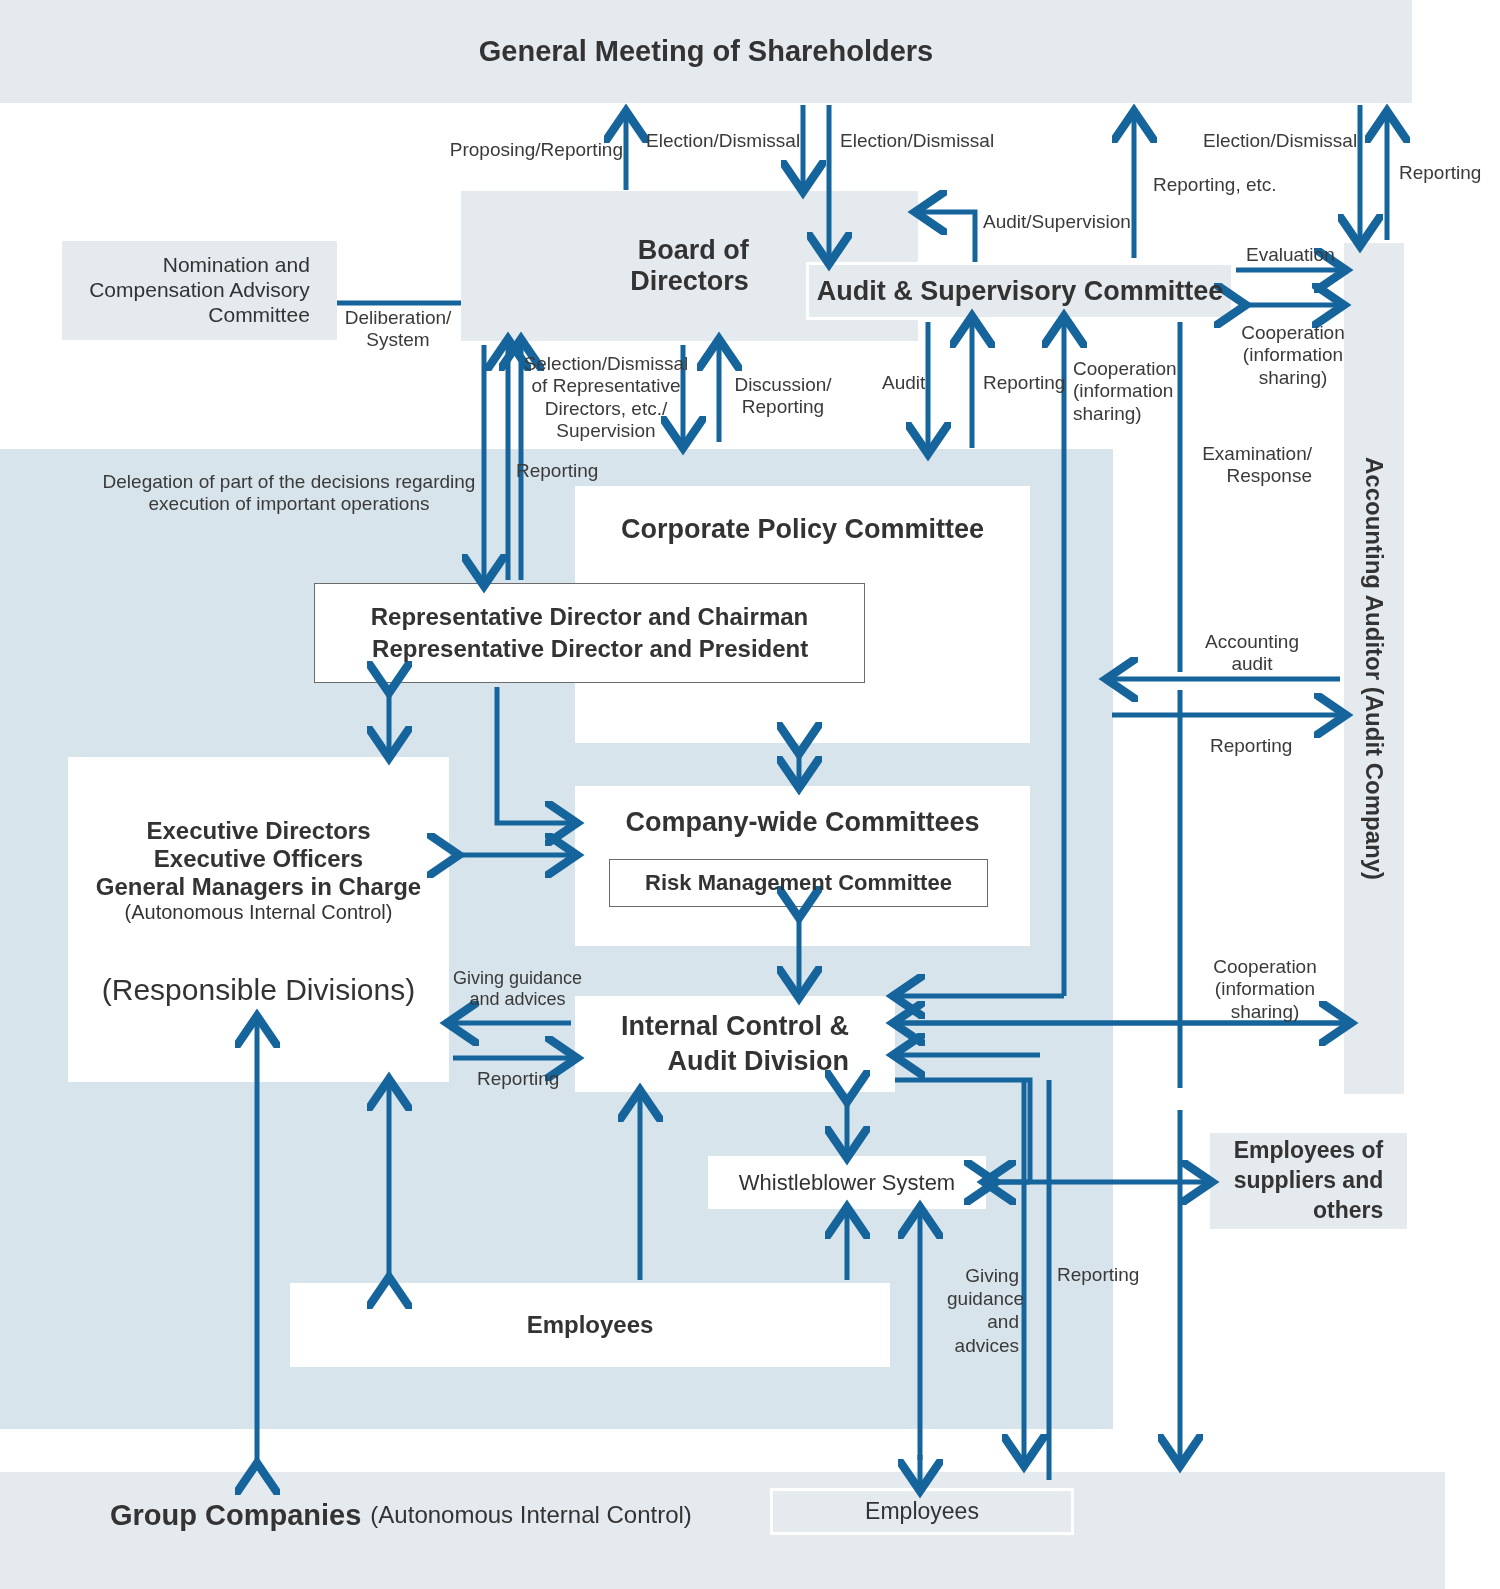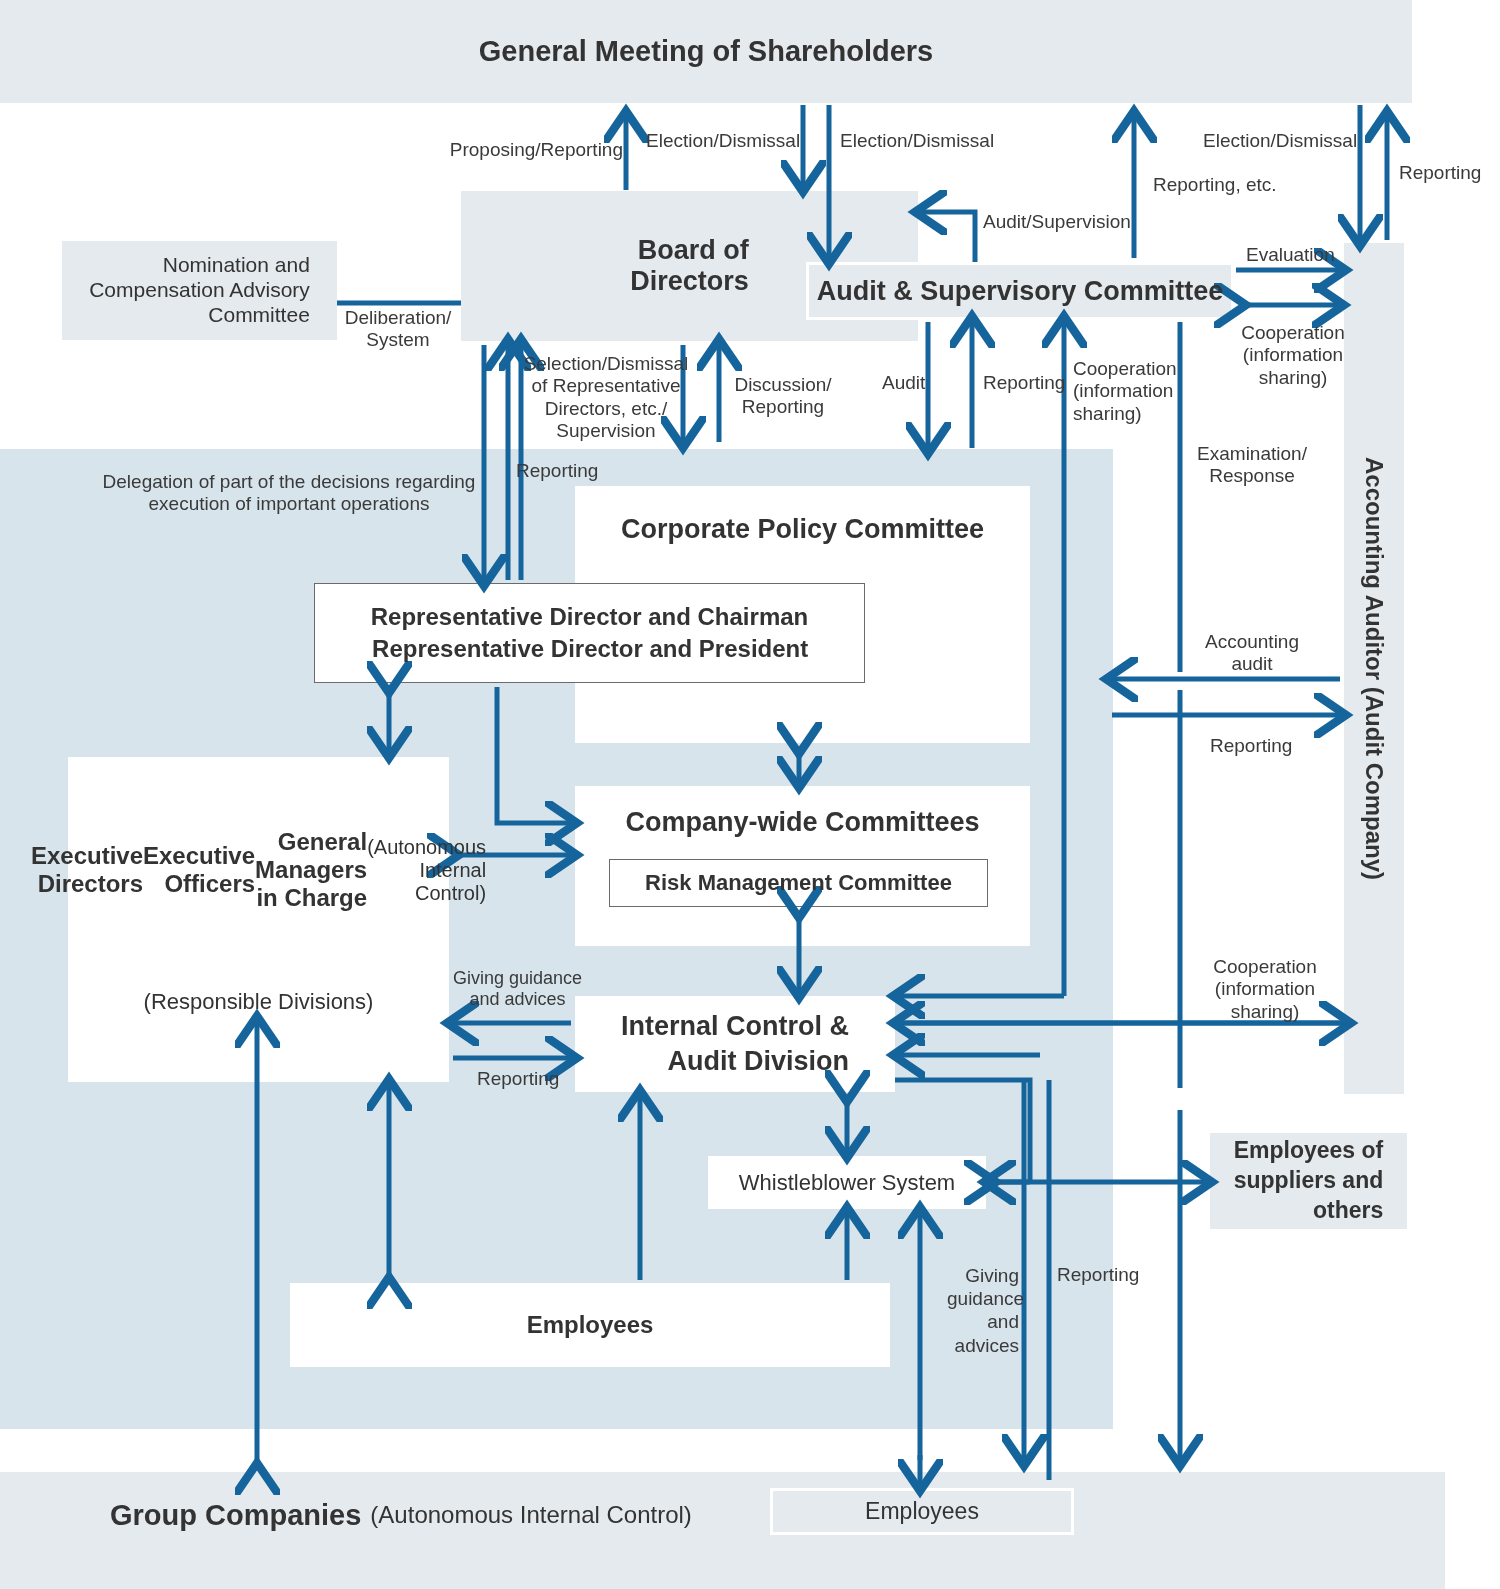--- a/index.html
+++ b/index.html
@@ -168,27 +168,27 @@
 
   <div class="abs ctr" style="left:1344px;top:243px;width:60px;height:851px;">
     <span class="vert ttl-m">Accounting Auditor (Audit Company)</span>
   </div>
 
   <div class="abs ctr ttl-l" style="left:575px;top:486px;width:455px;height:86px;">Corporate Policy Committee</div>
 
   <div class="abs ctr ttl-m" style="left:314px;top:583px;width:551px;height:100px;white-space:pre-line;line-height:1.35;">Representative Director and Chairman
 Representative Director and President</div>
 
-  <div class="abs ctr" style="left:68px;top:800px;width:381px;height:140px;flex-direction:row;">
+  <div class="abs ctr" style="left:68px;top:800px;width:381px;height:140px;flex-direction:column;">
     <span class="ttl-m">Executive Directors</span>
     <span class="ttl-m">Executive Officers</span>
     <span class="ttl-m">General Managers in Charge</span>
     <span class="nrm">(Autonomous Internal Control)</span>
   </div>
-  <div class="abs ctr ttl-n" style="left:68px;top:975px;width:381px;height:30px;font-size:22px;margin-top:12px;">(Responsible Divisions)</div>
+  <div class="abs ctr ttl-n" style="left:68px;top:975px;width:381px;height:30px;font-size:30px;">(Responsible Divisions)</div>
 
   <div class="abs ctr ttl-l" style="left:575px;top:795px;width:455px;height:55px;">Company-wide Committees</div>
 
   <div class="abs ctr ttl-s" style="left:609px;top:859px;width:379px;height:48px;font-weight:bold;font-size:22px;">Risk Management Committee</div>
 
   <div class="abs ctr ttl-l" style="left:575px;top:996px;width:320px;height:96px;white-space:pre-line;line-height:1.3;">Internal Control &amp;
 Audit Division</div>
 
   <div class="abs ctr ttl-s" style="left:708px;top:1156px;width:278px;height:53px;font-weight:normal;font-size:22px;">Whistleblower System</div>
 
@@ -242,21 +242,21 @@
 
   <div class="abs lbl" style="left:1073px;top:358px;width:120px;">Cooperation
 (information
 sharing)</div>
 
   <div class="abs lbl" style="left:100px;top:471px;width:378px;text-align:center;">Delegation of part of the decisions regarding
 execution of important operations</div>
 
   <div class="abs lbl" style="left:516px;top:460px;">Reporting</div>
 
-  <div class="abs lbl" style="left:1192px;top:443px;width:120px;text-align:center;">Examination/
+  <div class="abs lbl" style="left:1192px;top:443px;width:120px;text-align:right;">Examination/
 Response</div>
 
   <div class="abs lbl" style="left:1192px;top:631px;width:120px;text-align:center;">Accounting
 audit</div>
 
   <div class="abs lbl" style="left:1210px;top:735px;">Reporting</div>
 
   <div class="abs lbl" style="left:1200px;top:956px;width:130px;text-align:center;">Cooperation
 (information
 sharing)</div>

